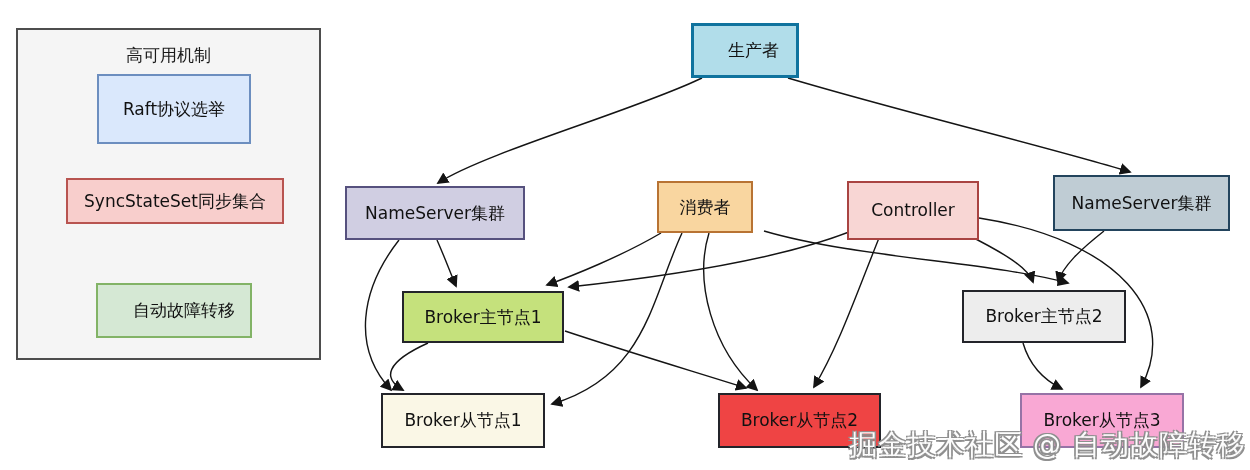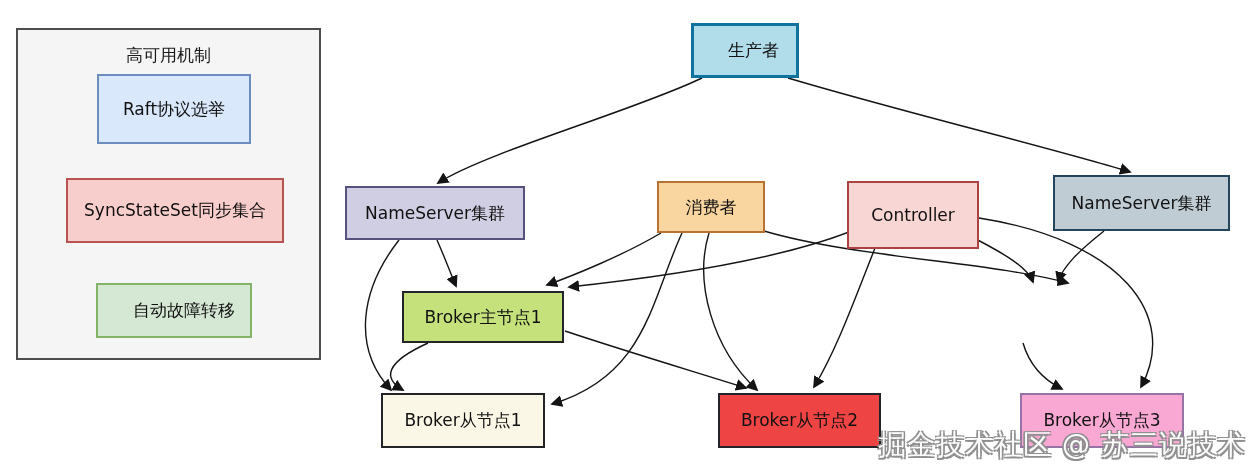--- a/index.html
+++ b/index.html
@@ -60,60 +60,63 @@
       <path d="M 979,218 C 1120,240 1180,315 1141,387" marker-end="url(#arrow)"></path>
       <path d="M 682,233 C 651,300 646,376 552,404" marker-end="url(#arrow)"></path>
     </g>
   </svg>
 
   <div class="panel">
     <div class="panel-title">高可用机制</div>
     <div class="panel-box" style="left: 79px; top: 44px; width: 154px; height: 70px; background: rgb(218, 232, 252); border-color: rgb(108, 142, 191);">
       <span>Raft协议选举</span>
     </div>
-    <div class="panel-box" style="left: 48px; top: 148px; width: 218px; height: 65px; background: rgb(248, 206, 204); border-color: rgb(184, 84, 80);">
+    <div class="panel-box" style="left: 48px; top: 148px; width: 218px; height: 46px; background: rgb(248, 206, 204); border-color: rgb(184, 84, 80);">
       <span>SyncStateSet同步集合</span>
     </div>
     <div class="panel-box" style="left: 78px; top: 253px; width: 156px; height: 55px; background: rgb(213, 232, 212); border-color: rgb(130, 179, 102); padding-left: 20px;">
       <span>自动故障转移</span>
     </div>
   </div>
 
   <div class="node" style="left: 691px; top: 23px; width: 108px; height: 55px; border-width: 3px; background: rgb(177, 221, 234); border-color: rgb(16, 115, 158); padding-left: 17px;">
     <span>生产者</span>
   </div>
 
   <div class="node" style="left: 345px; top: 186px; width: 180px; height: 54px; background: rgb(208, 206, 226); border-color: rgb(86, 81, 126);">
     <span>NameServer集群</span>
   </div>
 
-  <div class="node" style="left: 657px; top: 181px; width: 108px; height: 52px; background: rgb(249, 214, 160); border-color: rgb(184, 115, 51);">
+  <div class="node" style="left: 657px; top: 181px; width: 96px; height: 52px; background: rgb(249, 214, 160); border-color: rgb(184, 115, 51);">
     <span>消费者</span>
   </div>
 
-  <div class="node" style="left: 847px; top: 181px; width: 132px; height: 68px; background: rgb(248, 214, 212); border-color: rgb(169, 68, 66); text-align: right;">
+  <div class="node" style="left: 847px; top: 181px; width: 132px; height: 59px; background: rgb(248, 214, 212); border-color: rgb(169, 68, 66); text-align: right;">
     <span>Controller</span>
   </div>
 
   <div class="node" style="left: 1053px; top: 175px; width: 177px; height: 56px; background: rgb(191, 204, 212); border-color: rgb(35, 68, 93);">
     <span>NameServer集群</span>
   </div>
 
   <div class="node" style="left: 402px; top: 291px; width: 162px; height: 52px; background: rgb(197, 225, 124); border-color: rgb(35, 36, 42);">
     <span>Broker主节点1</span>
   </div>
 
+  <div class="node" style="left: 962px; top: 290px; width: 164px; height: 53px; background: rgb(237, 237, 237); border-color: rgb(35, 36, 42);">
+    <span>Broker主节点2</span>
+  </div>
 
   <div class="node" style="left: 381px; top: 393px; width: 164px; height: 55px; background: rgb(250, 247, 230); border-color: rgb(35, 36, 42);">
     <span>Broker从节点1</span>
   </div>
 
   <div class="node" style="left: 718px; top: 393px; width: 163px; height: 55px; background: #ef4444; border-color: rgb(35, 36, 42);">
     <span>Broker从节点2</span>
   </div>
 
   <div class="node" style="left: 1020px; top: 393px; width: 164px; height: 55px; background: #f9a8d4; border-color: rgb(150, 115, 166);">
     <span>Broker从节点3</span>
   </div>
 
-  <div class="watermark">掘金技术社区 @ 苏三说技术</div>
+  <div class="watermark">掘金技术社区 @ 自动故障转移</div>
 
 </div>
 
 </body></html>

